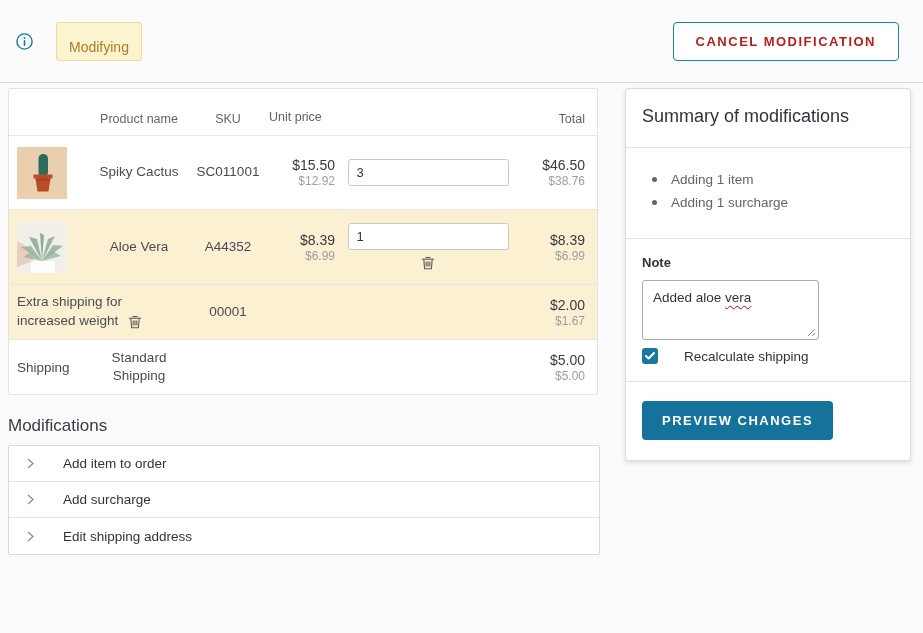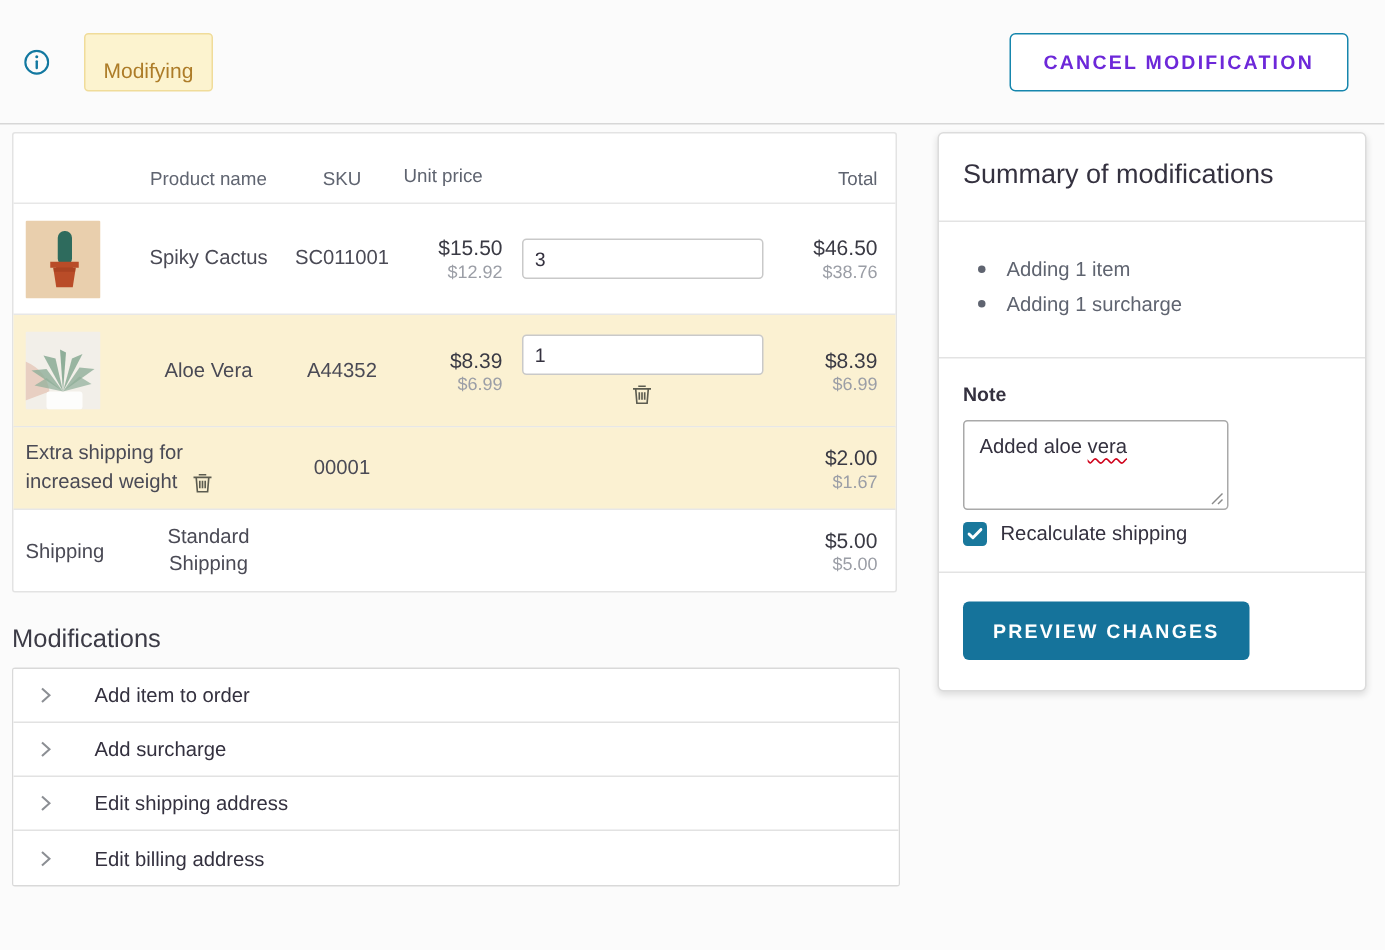--- a/index.html
+++ b/index.html
@@ -26,21 +26,21 @@
     border-radius:3px;
     color:#ad7c28;
     font-size:14px;
     padding:16px 12px 5px;
   }
   .spacer { flex:1; }
   .btn-outline {
     background:#fff;
     border:1px solid #1686ad;
     border-radius:4px;
-    color:#6d28d9;
+    color:#b91c1c;
     font-family:inherit;
     font-size:13px;
     font-weight:bold;
     letter-spacing:1.5px;
     padding:11px 22px;
     cursor:pointer;
   }
   
   .main { display:flex; padding:5px 0 0 8px; }
   .left-col { width:590px; }
@@ -123,21 +123,21 @@
     cursor:text;
   }
   .misspelled {
     text-decoration:underline;
     text-decoration-style:wavy;
     text-decoration-color:#d0021b;
     text-decoration-thickness:1px;
     text-underline-offset:3px;
   }
   .resize-grip { position:absolute; right:2px; bottom:2px; }
-  .check-row { display:flex; align-items:flex-start; margin-top:8px; cursor:pointer; }
+  .check-row { display:flex; align-items:center; margin-top:8px; cursor:pointer;gap:17px; }
   .checkbox {
     width:16px; height:16px; border-radius:3px;
     background:#19789c; display:flex; align-items:center; justify-content:center;
     flex:none;
   }
   .check-label { margin-left:9px; font-size:13.5px; color:#34313f; }
   .btn-primary {
     background:#15739b;
     border:none; border-radius:4px;
     color:#fff;
@@ -297,26 +297,20 @@
             <path d="M1 1 L6 5.5 L1 10"></path>
           </svg>
         <span class="acc-label">Add surcharge</span>
       </button>
       <button class="acc-row">
         <svg width="7" height="11" viewBox="0 0 7 11" fill="none" stroke="#8c8f94" stroke-width="1.4">
             <path d="M1 1 L6 5.5 L1 10"></path>
           </svg>
         <span class="acc-label">Edit shipping address</span>
       </button>
-      <button class="acc-row">
-        <svg width="7" height="11" viewBox="0 0 7 11" fill="none" stroke="#8c8f94" stroke-width="1.4">
-            <path d="M1 1 L6 5.5 L1 10"></path>
-          </svg>
-        <span class="acc-label">Edit billing address</span>
-      </button>
     </div>
   </div>
 
   <div class="right-col">
     <div class="summary-card">
 
       <div class="sc-section">
         <div class="sc-title">Summary of modifications</div>
       </div>
 

